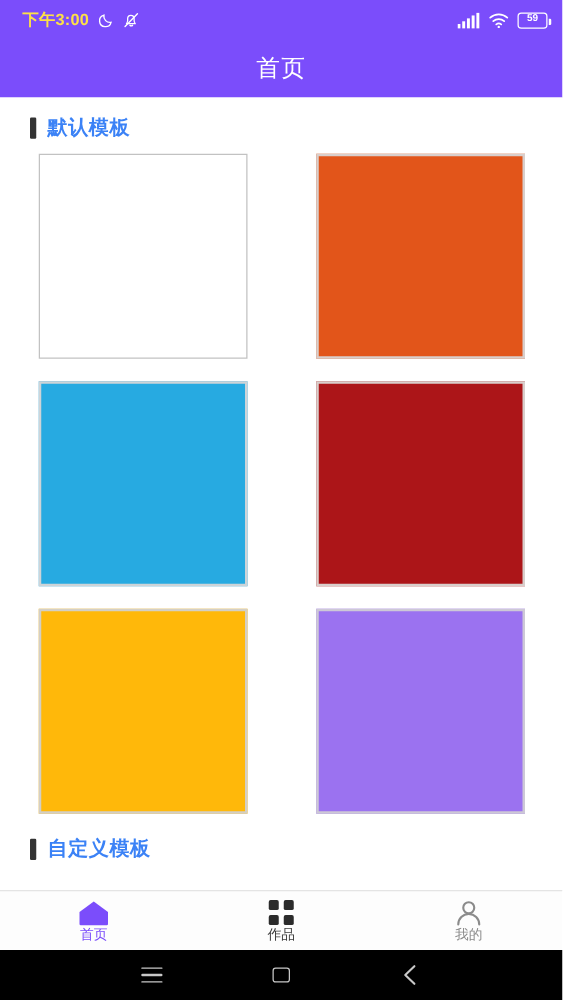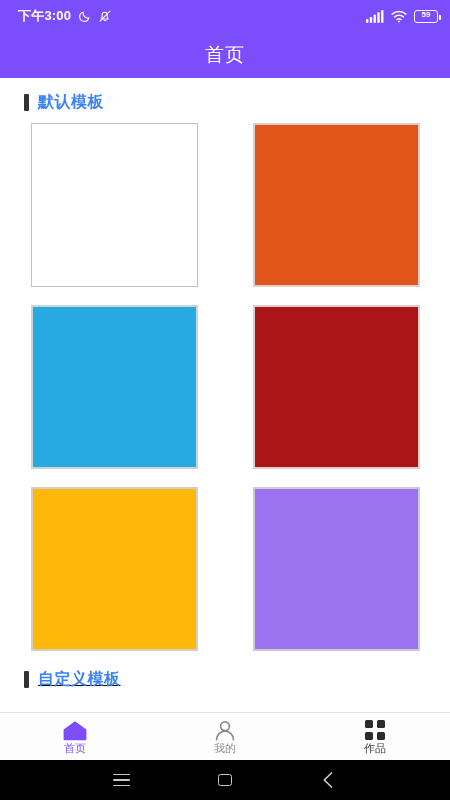--- a/index.html
+++ b/index.html
@@ -30,21 +30,21 @@
     justify-content: space-between;
     padding: 0 12px 0 18px;
     flex: none;
   }
   .status-left {
     display: flex;
     align-items: center;
     gap: 7px;
   }
   .status-time {
-    color: #ffffff;
+    color: #fde047;
     font-size: 13px;
     font-weight: bold;
     letter-spacing: 0.2px;
     white-space: nowrap;
   }
   .status-right {
     display: flex;
     align-items: center;
     gap: 7px;
   }
@@ -283,60 +283,60 @@
 
     <div class="template-grid">
       <div class="template-card" style="background:#FFFFFF;border:1px solid #C2C2C2;"></div>
       <div class="template-card tinted" style="background:#E2551A;border-color:#D9CFCC;"></div>
       <div class="template-card tinted tint-blue" style="background:#27AAE1;"></div>
       <div class="template-card tinted" style="background:#AC1518;"></div>
       <div class="template-card tinted tint-yellow" style="background:#FFB80A;"></div>
       <div class="template-card tinted tint-purple" style="background:#9B72F0;"></div>
     </div>
 
-    <div class="section-header" style="padding-top:18px;text-decoration:underline;">
+    <div class="section-header" style="padding-top:18px;">
       <span class="section-bar"></span>
       <span class="section-title">自定义模板</span>
     </div>
 
   </div>
 
   <div class="tab-bar">
 
     <div class="tab-item active">
       <span class="tab-icon">
         <svg class="icon-svg" width="26" height="21" viewBox="0 0 26 21">
           <path d="M13 1.2 24.4 9.6v9.6a1 1 0 0 1-1 1H2.6a1 1 0 0 1-1-1V9.6z" fill="#7B4DFB"></path>
         </svg>
       </span>
       <span class="tab-label">首页</span>
-    </div>
-
-    <div class="tab-item muted">
-      <span class="tab-icon">
-        <svg class="icon-svg" width="22" height="21" viewBox="0 0 22 21">
-          <circle cx="11" cy="6.2" r="4.4" fill="none" stroke="#8b8b8b" stroke-width="1.7"></circle>
-          <path d="M2.6 19.6a8.4 8.4 0 0 1 16.8 0" fill="none" stroke="#8b8b8b" stroke-width="1.7" stroke-linecap="round"></path>
-        </svg>
-      </span>
-      <span class="tab-label">我的</span>
     </div>
 
     <div class="tab-item">
       <span class="tab-icon">
         <span class="grid-icon">
           <i></i>
           <i></i>
           <i></i>
           <i></i>
         </span>
       </span>
       <span class="tab-label">作品</span>
     </div>
 
+    <div class="tab-item muted">
+      <span class="tab-icon">
+        <svg class="icon-svg" width="22" height="21" viewBox="0 0 22 21">
+          <circle cx="11" cy="6.2" r="4.4" fill="none" stroke="#8b8b8b" stroke-width="1.7"></circle>
+          <path d="M2.6 19.6a8.4 8.4 0 0 1 16.8 0" fill="none" stroke="#8b8b8b" stroke-width="1.7" stroke-linecap="round"></path>
+        </svg>
+      </span>
+      <span class="tab-label">我的</span>
+    </div>
+
   </div>
 
   <div class="sys-nav">
     <div class="sys-btn">
       <span class="sys-lines">
         <span></span>
         <span></span>
         <span></span>
       </span>
     </div>

